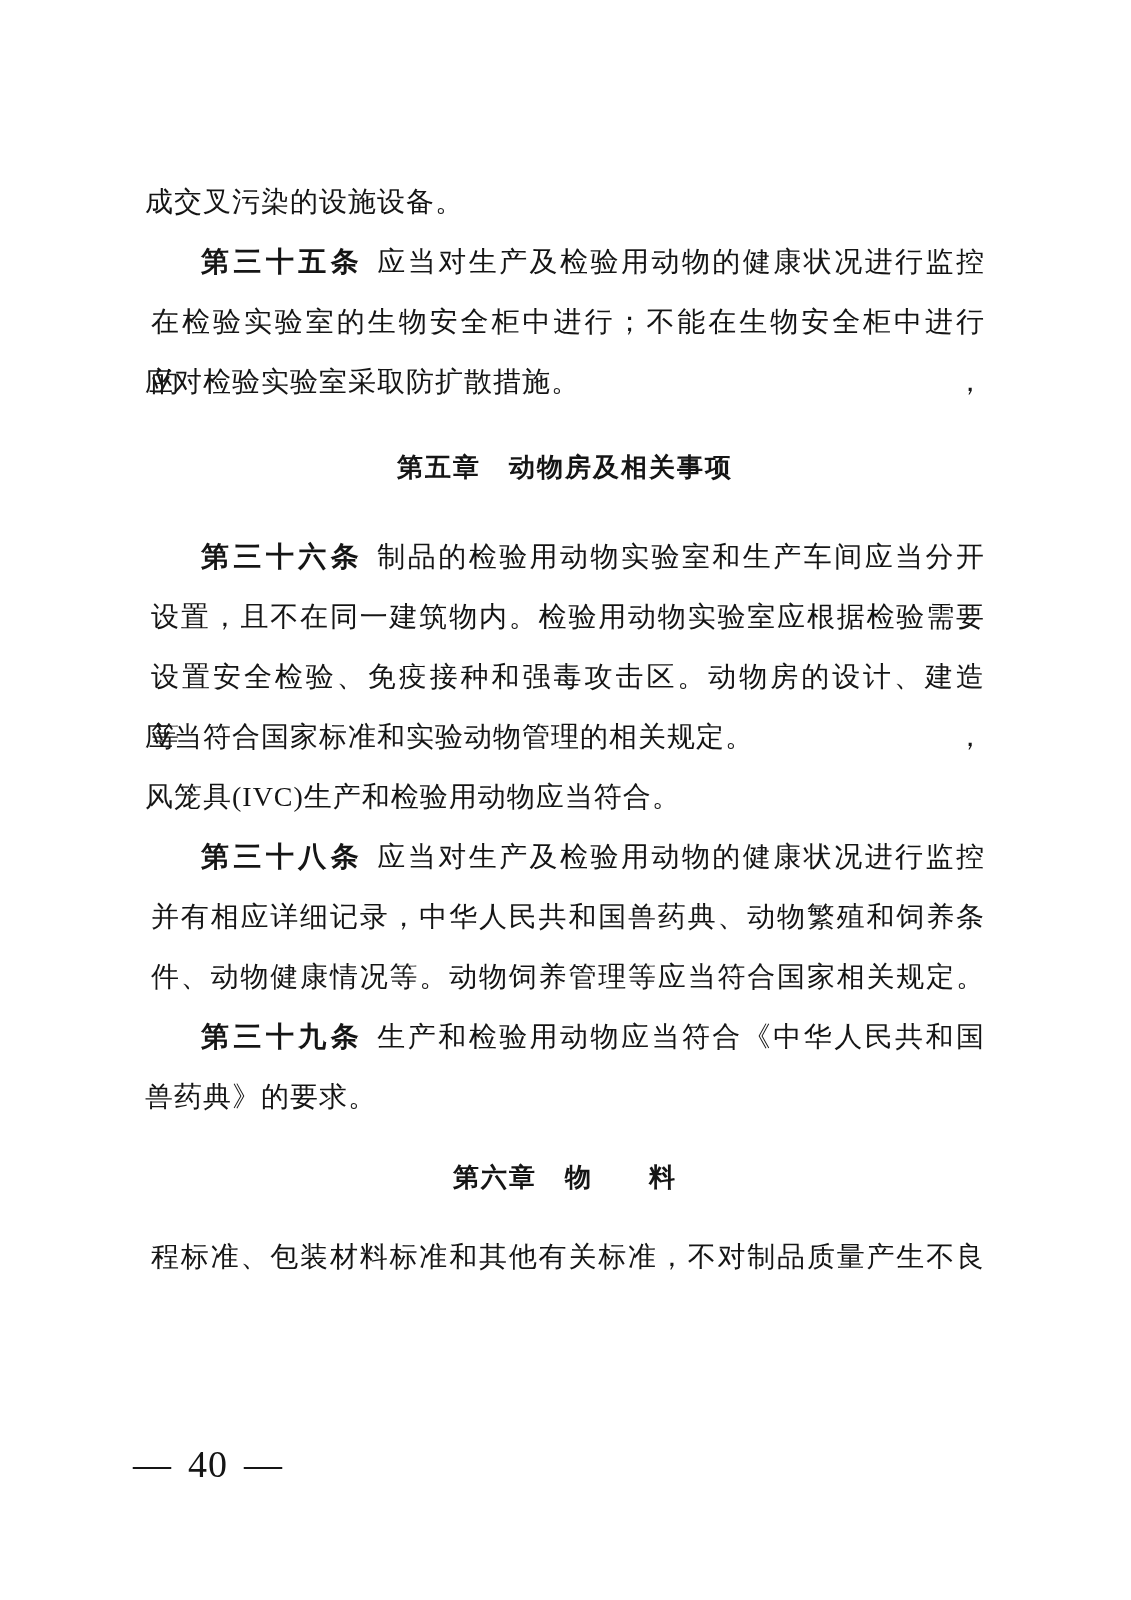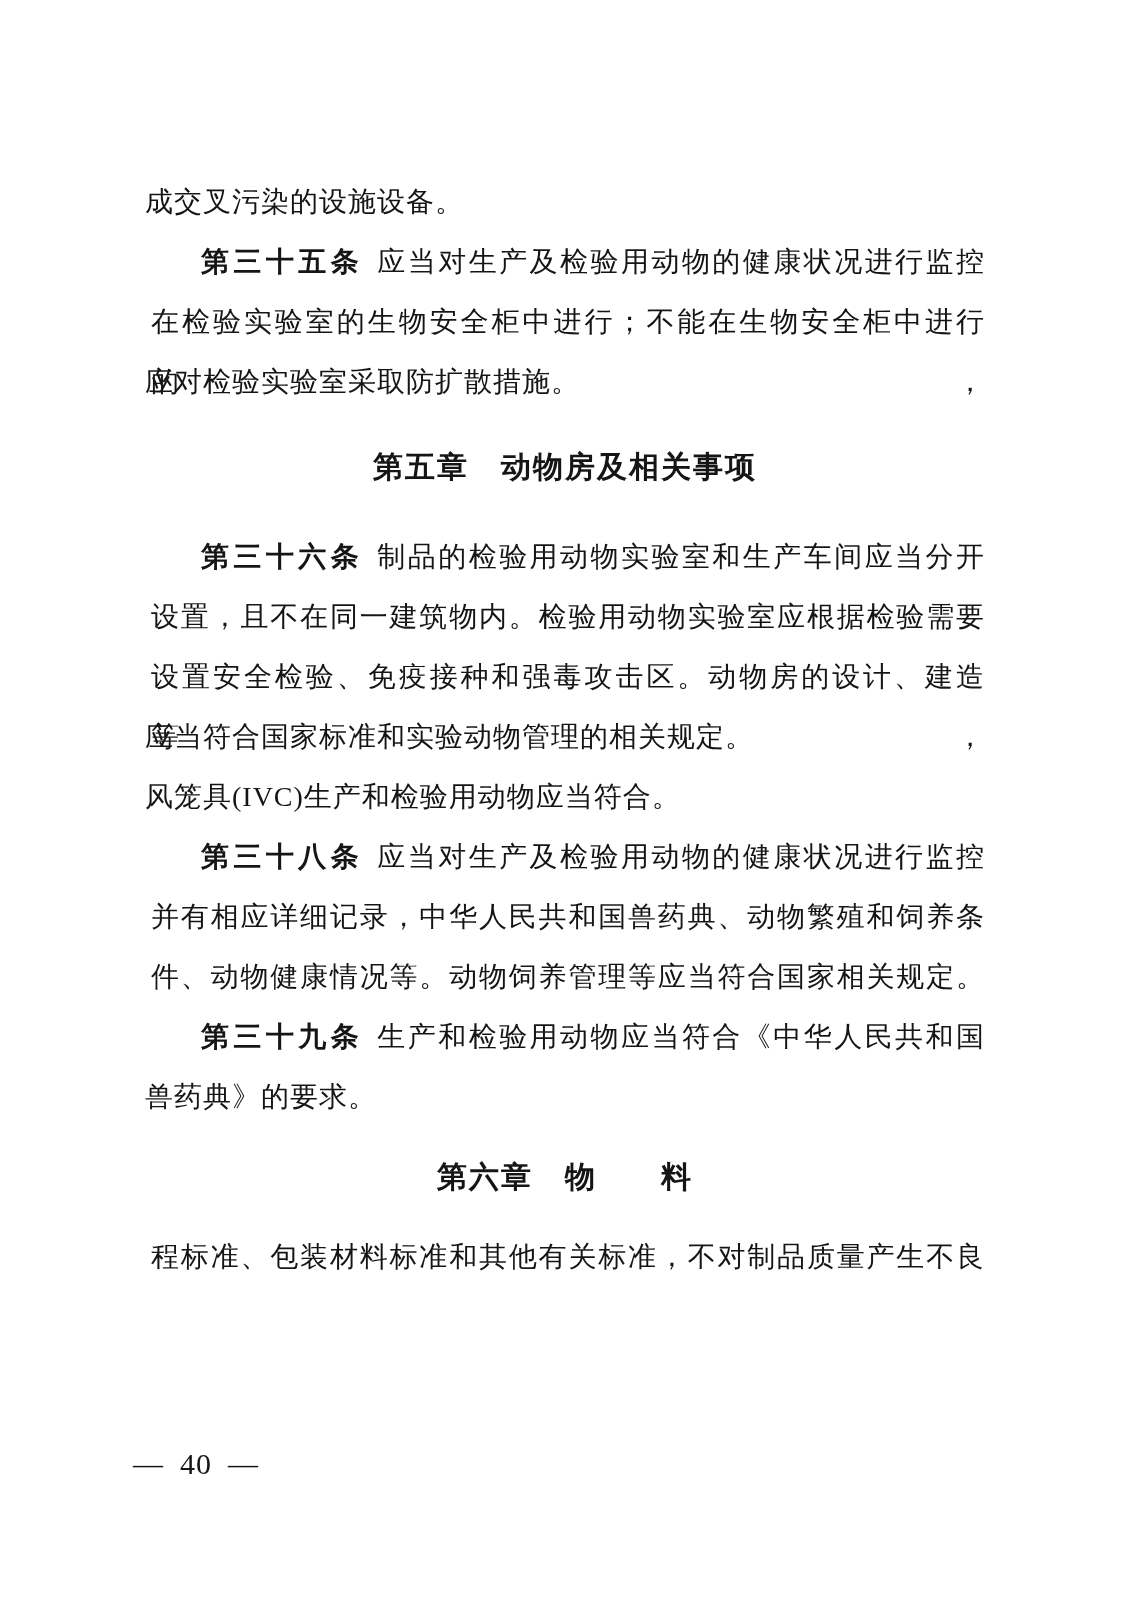--- a/index.html
+++ b/index.html
@@ -45,33 +45,33 @@
   }
   .term {
     font-family: "Liberation Sans", sans-serif;
     font-weight: bold;
     margin-right: 14px;
     letter-spacing: 3px;
   }
   .chapter {
     font-family: "Liberation Sans", sans-serif;
     font-weight: bold;
-    font-size: 30px;
+    font-size: 26px;
     line-height: 60px;
     height: 60px;
     text-align-last: center;
     letter-spacing: 2px;
   }
   .chapter.ch5 { margin-top: 25px; margin-bottom: 30px; }
   .chapter.ch6 { margin-top: 20px; margin-bottom: 20px; }
   .footer {
     position: absolute;
     left: 133px;
     top: 1434px;
-    font-size: 30px;
+    font-size: 38px;
     line-height: 60px;
     letter-spacing: 1px;
   }
   .footer .num { margin: 0 16px; }
 </style>
 </head>
 <body>
 
 <div class="page">
   <div class="body-text">

